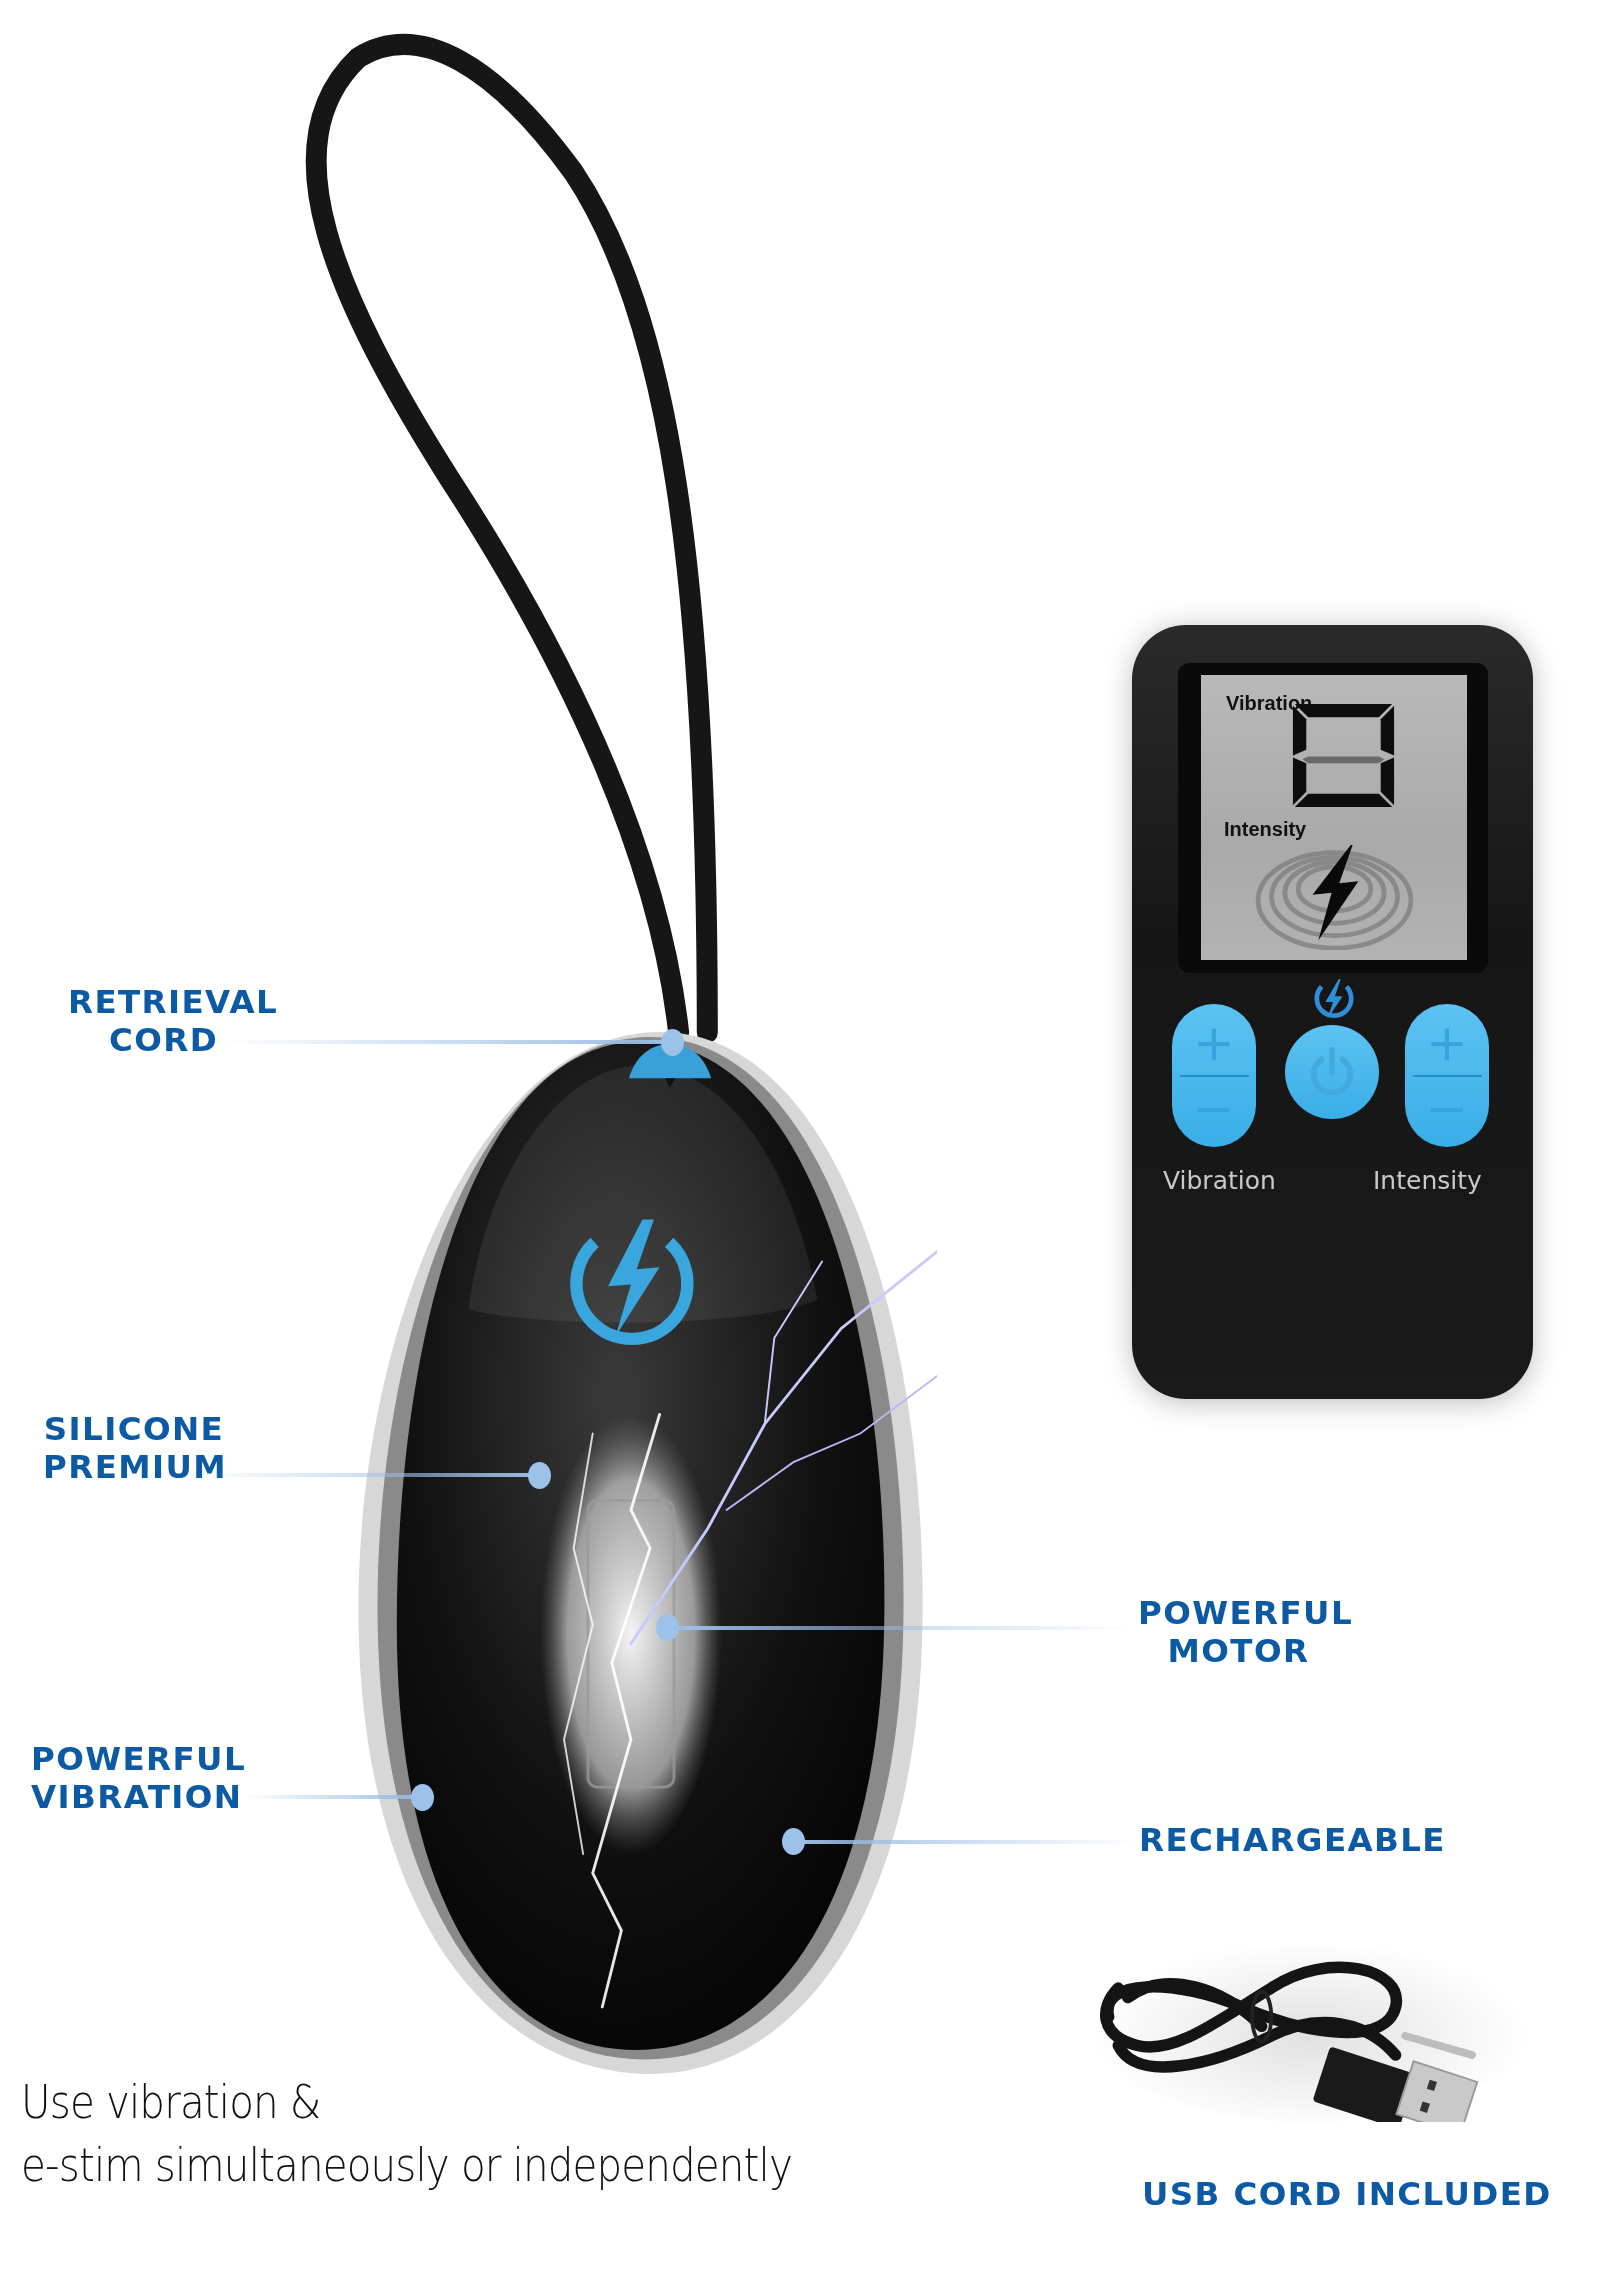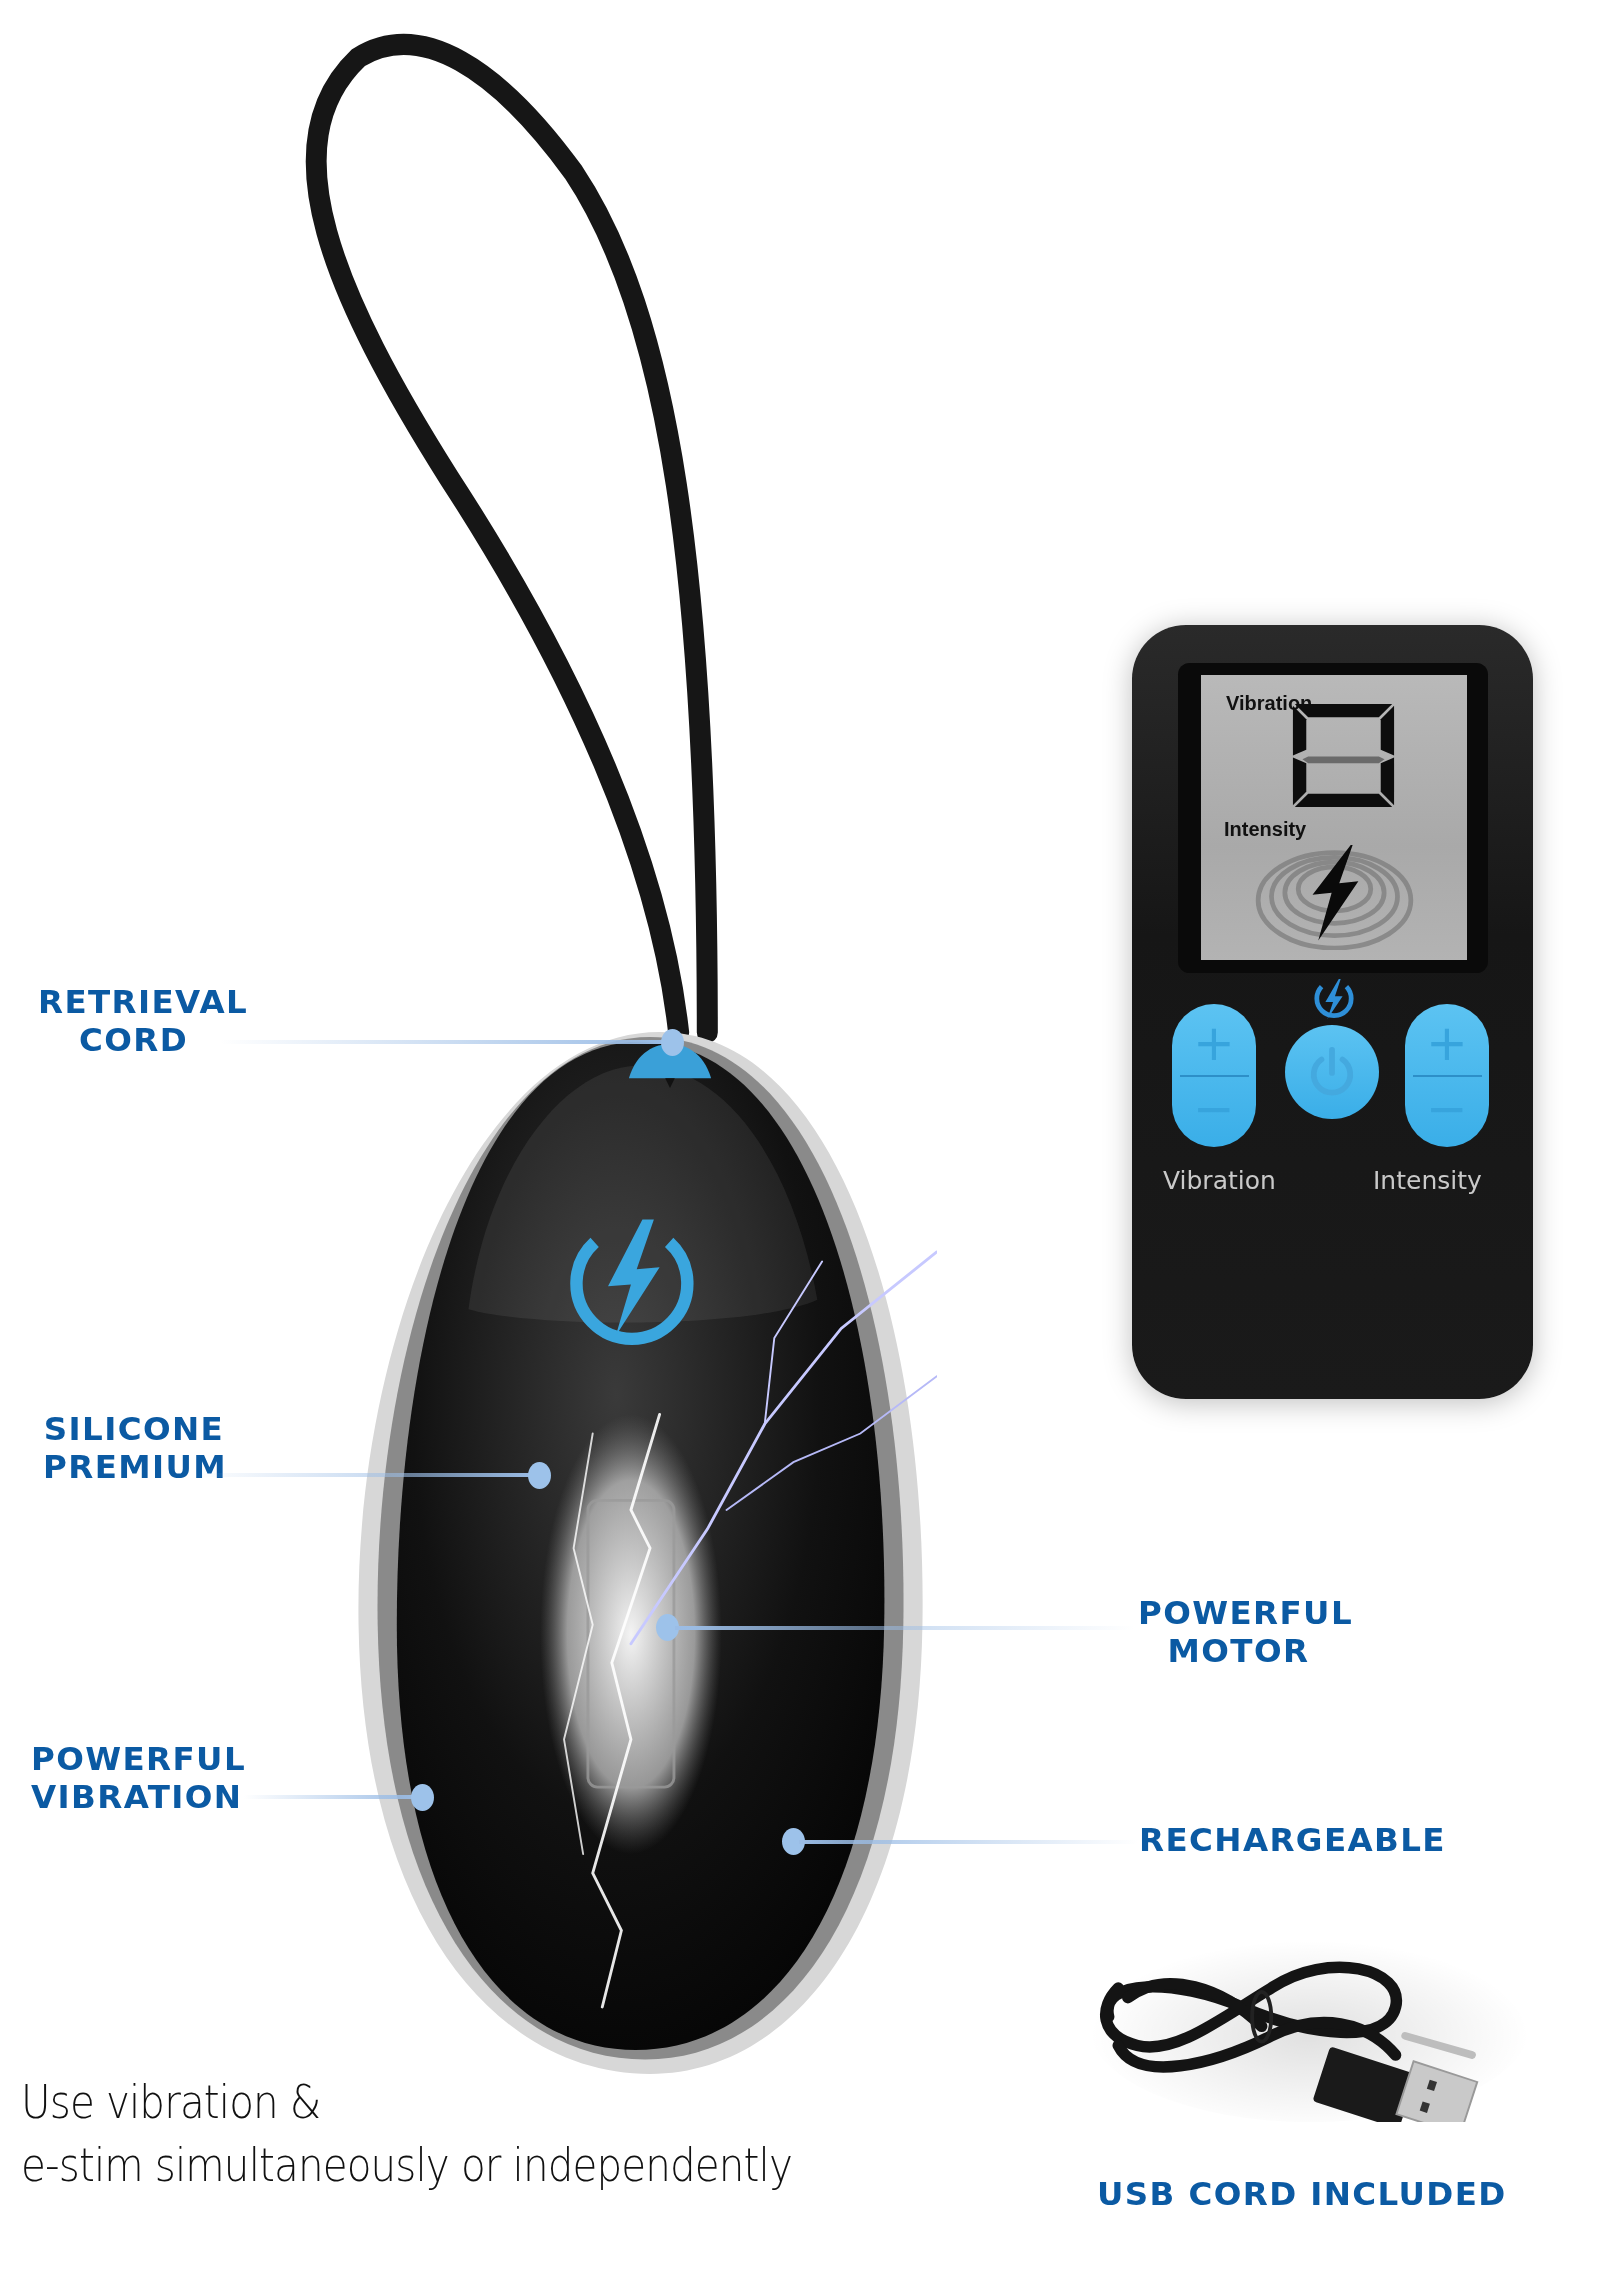--- a/index.html
+++ b/index.html
@@ -62,21 +62,21 @@
     <path d="M 20 22 A 58 58 0 1 0 98 22" fill="none" stroke="#3aa6de" stroke-width="13" stroke-linecap="butt"></path>
     <path d="M 70 -2 L 34 68 L 58 66 L 42 120 L 88 48 L 64 50 L 82 -2 Z" fill="#3aa6de"></path>
   </g>
 </svg>
 
 <svg class="abs" style="left:627px;top:1040px" width="86" height="48" viewBox="0 0 90 50">
   <path d="M 2 40 C 10 12, 30 4, 45 4 C 60 4, 80 12, 88 40 Z" fill="#3aa0d8"></path>
   <path d="M 40 40 L 45 50 L 50 40 Z" fill="#111"></path>
 </svg>
 
-<div class="label" style="left:38px;top:983px;width:191px;">
+<div class="label" style="left:68px;top:983px;width:191px;">
   <div>RETRIEVAL</div>
   <div>CORD</div>
 </div>
 <div class="callout-line line-l" style="left:220px;top:1040px;width:445px;"></div>
 <div class="dot" style="left:661px;top:1029px;"></div>
 
 <div class="label" style="left:43px;top:1410px;width:182px;">
   <div>SILICONE</div>
   <div>PREMIUM</div>
 </div>
@@ -173,21 +173,21 @@
   <ellipse cx="190" cy="120" rx="10" ry="26" fill="none" stroke="#222" stroke-width="4"></ellipse>
   <g>
     <rect x="250" y="165" width="95" height="60" rx="4" fill="#1a1a1a" transform="rotate(18 300 195)"></rect>
     <rect x="338" y="175" width="70" height="58" fill="#c9c9c9" stroke="#999" stroke-width="2" transform="rotate(18 370 205)"></rect>
     <rect x="360" y="188" width="8" height="10" fill="#333" transform="rotate(18 370 205)"></rect>
     <rect x="360" y="212" width="8" height="10" fill="#333" transform="rotate(18 370 205)"></rect>
   </g>
   <line x1="340" y1="140" x2="410" y2="160" stroke="#bdbdbd" stroke-width="8" stroke-linecap="round"></line>
 </svg>
 
-<div class="label" style="left:1097px;top:2175px;width:382px;text-align:right;">
+<div class="label" style="left:1142px;top:2175px;width:382px;text-align:right;">
   <div>USB CORD INCLUDED</div>
 </div>
 
 <div class="tagline">
   <div>Use vibration &amp;</div>
   <div>e-stim simultaneously or independently</div>
 </div>
 
 
 </body></html>

